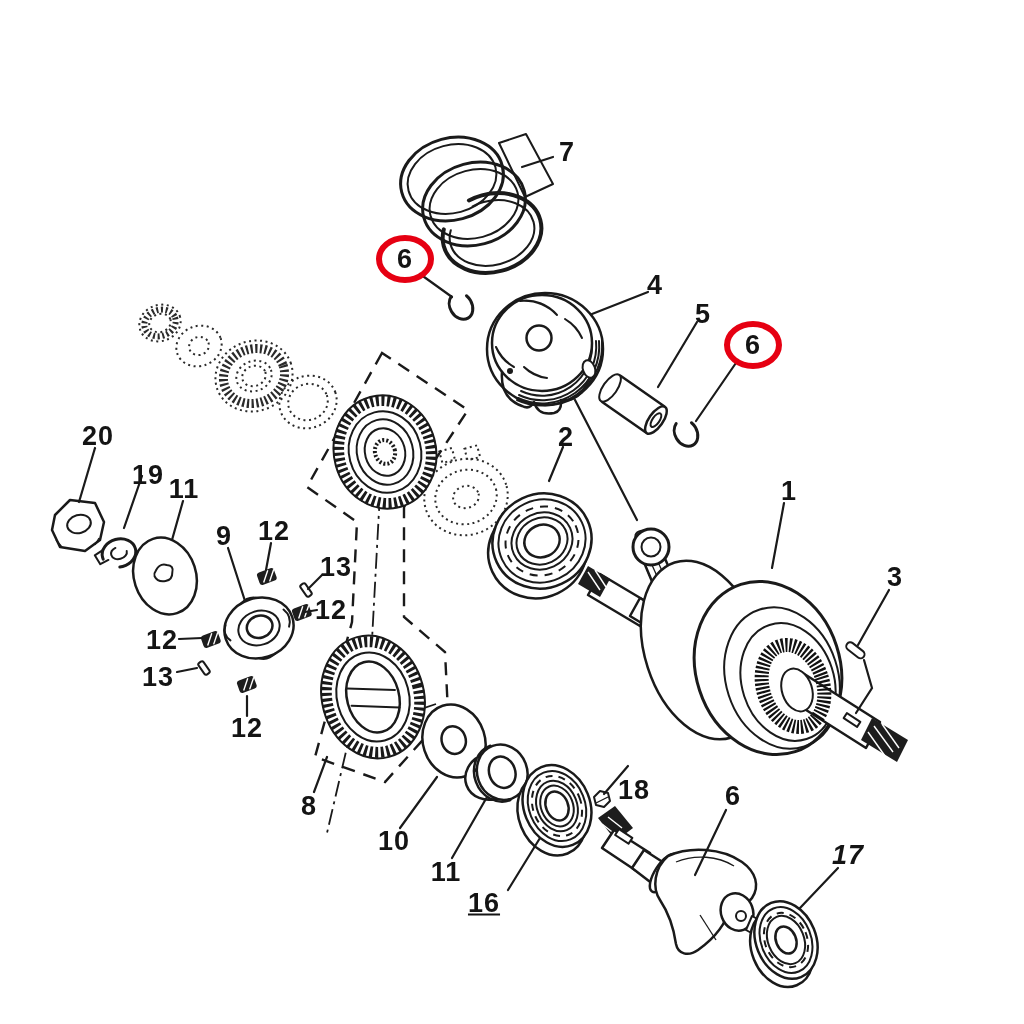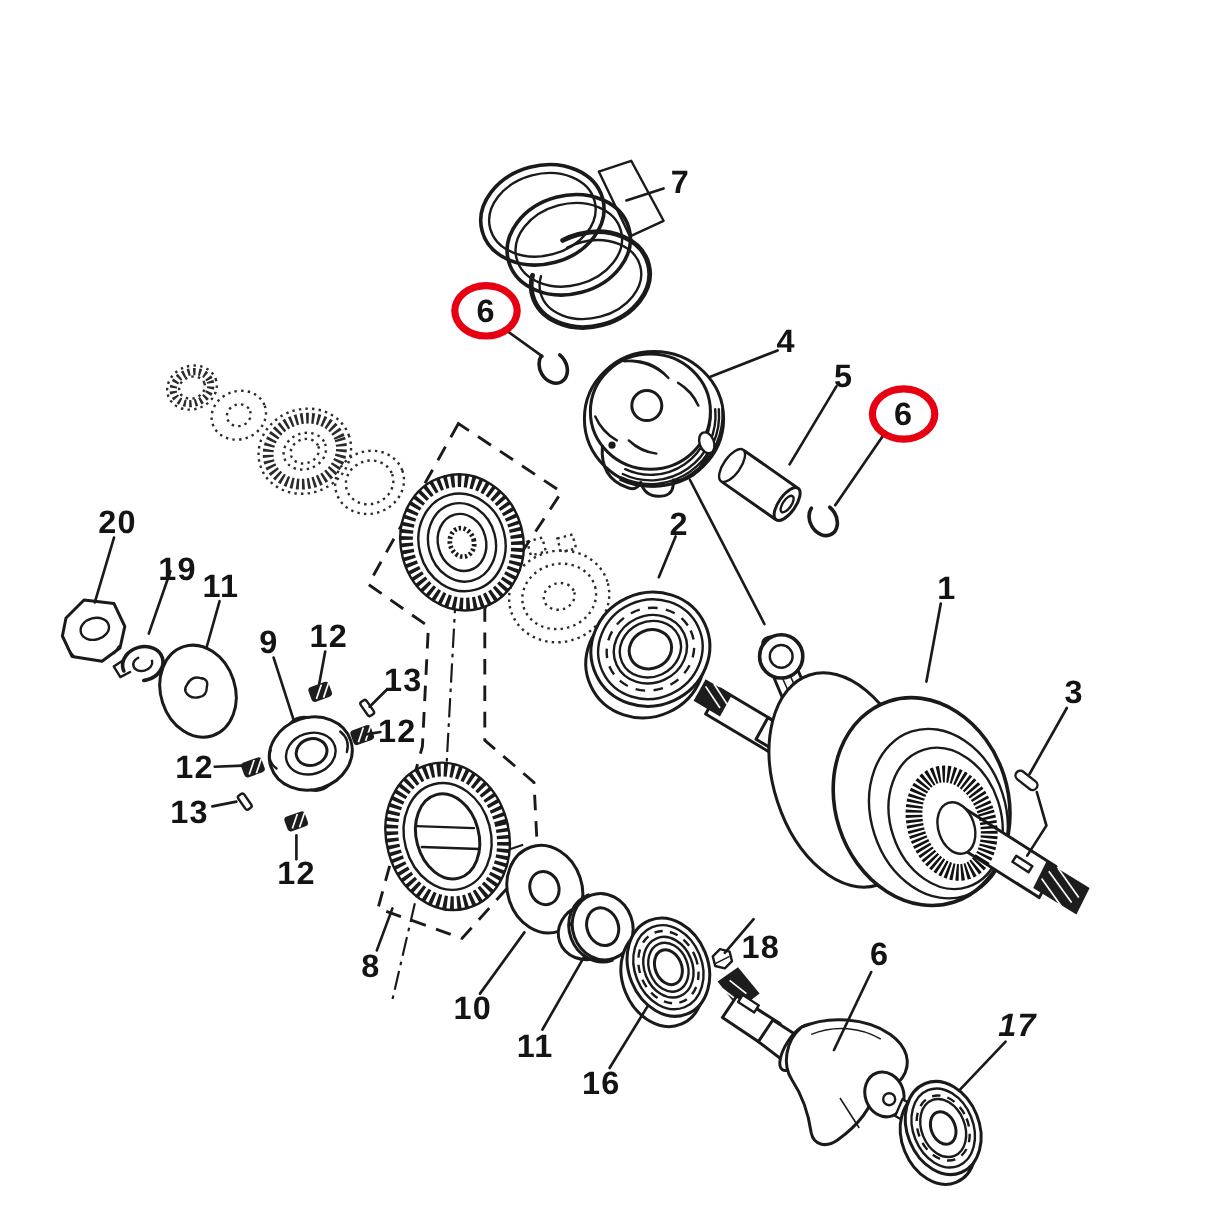--- a/index.html
+++ b/index.html
@@ -319,19 +319,19 @@
       <div class="part-label" style="left: 394px; top: 841px;">10</div>
       <div class="part-label" style="left: 184px; top: 489px; text-align: right;">11</div>
       <div class="part-label" style="left: 274px; top: 531px;">12</div>
       <div class="part-label" style="left: 336px; top: 567px;">13</div>
       <div class="part-label" style="left: 331px; top: 610px;">12</div>
       <div class="part-label" style="left: 162px; top: 640px;">12</div>
       <div class="part-label" style="left: 158px; top: 677px;">13</div>
       <div class="part-label" style="left: 247px; top: 728px;">12</div>
       <div class="part-label" style="left: 733px; top: 796px;">6</div>
       <div class="part-label" style="left: 446px; top: 872px;">11</div>
-      <div class="part-label" style="left: 501px; top: 903px;">16</div>
+      <div class="part-label" style="left: 484px; top: 903px; text-decoration: underline;">16</div>
       <div class="part-label" style="left: 848px; top: 855px; font-style: italic;">17</div>
       <div class="part-label" style="left: 634px; top: 754px; margin-top: 36px;">18</div>
       <div class="part-label" style="left: 148px; top: 475px;">19</div>
       <div class="part-label" style="left: 98px; top: 436px;">20</div>
     </div>
 </div>
 
 </body></html>

